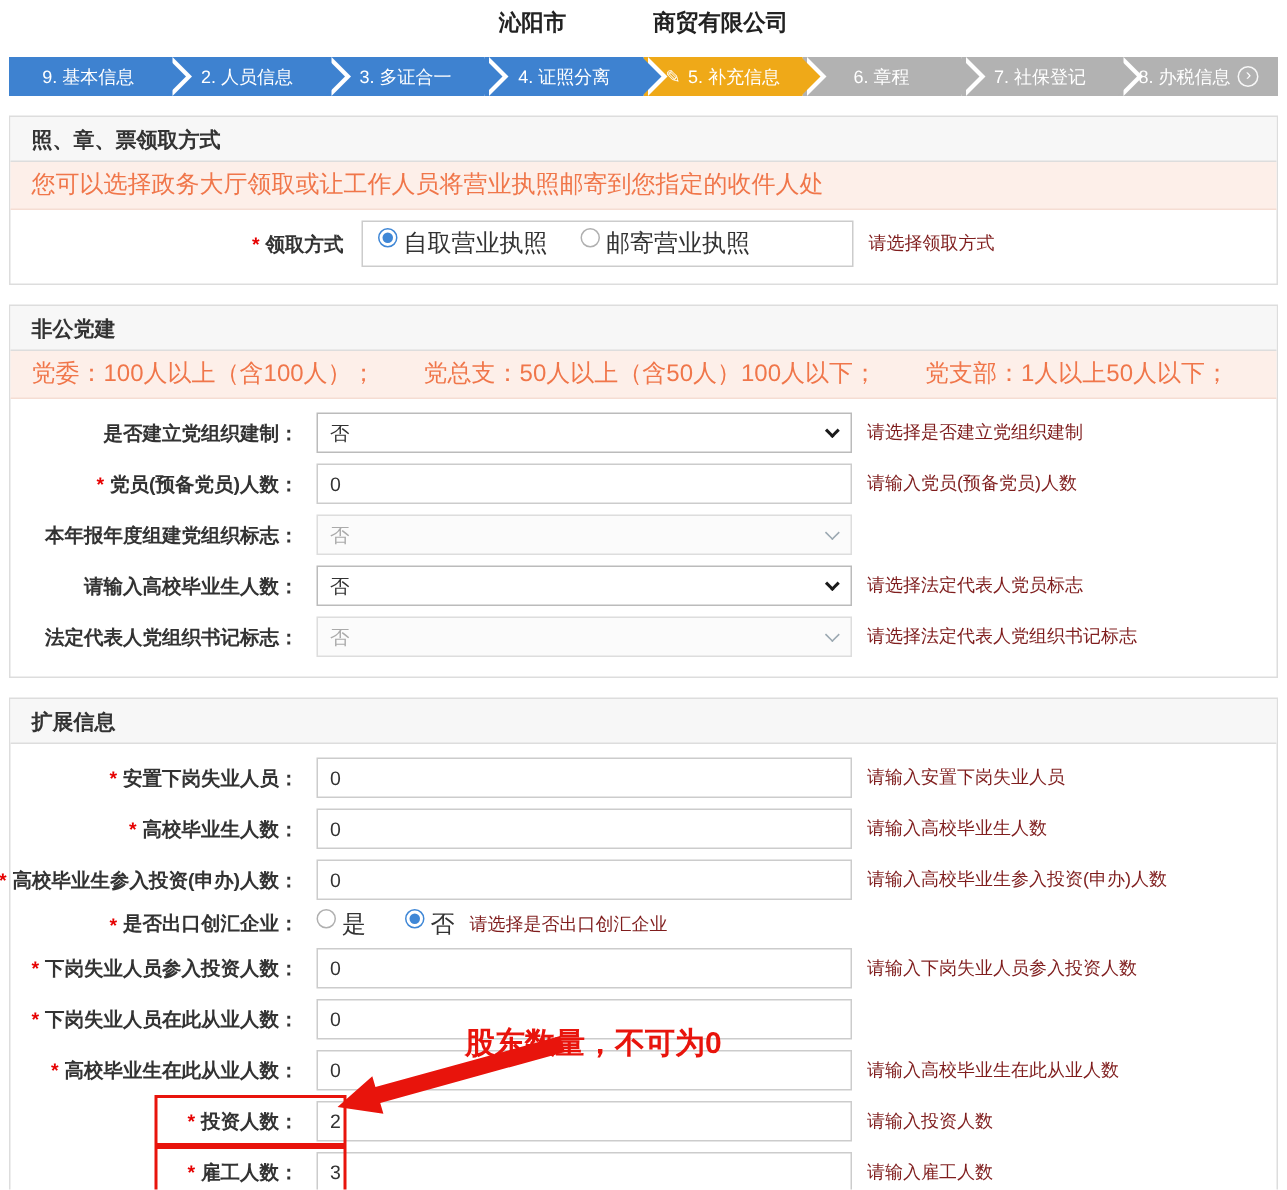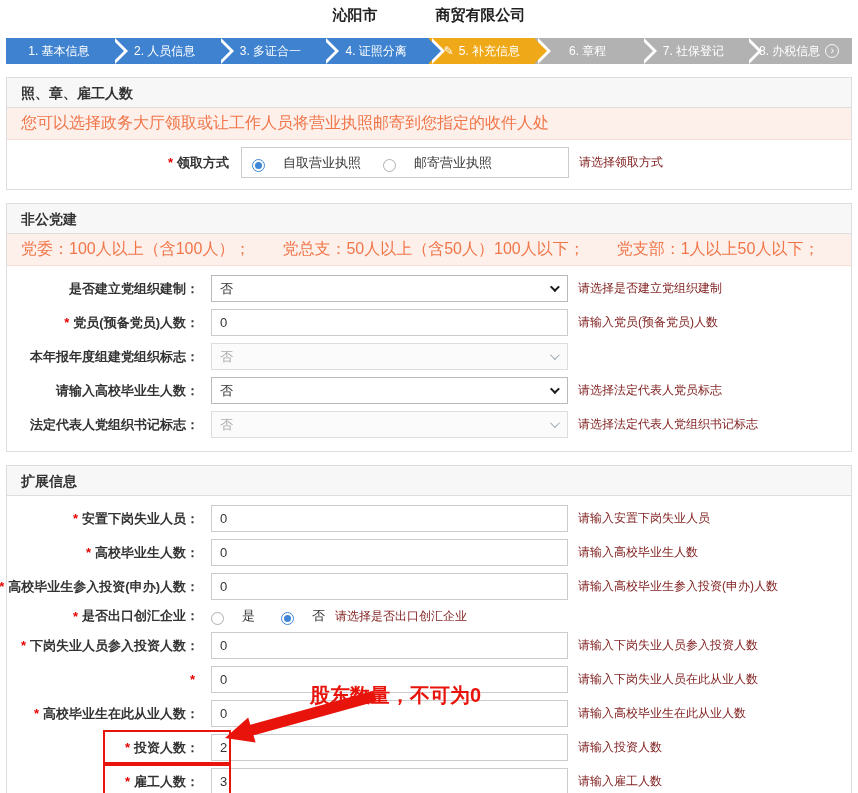--- a/index.html
+++ b/index.html
@@ -65,21 +65,21 @@
     width:357px; height:27px; border:1px solid #bbb; background:#fff; display:flex;
     align-items:center; justify-content:space-between; padding:0 10px 0 8px; font-size:13px; color:#333;
   }
   .sel .chev { width:7px; height:7px; border-right:2px solid #1a1a1a; border-bottom:2px solid #1a1a1a;
                transform:rotate(45deg) translateY(-2px); }
   .sel.disabled { border-color:#ddd; background:#fbfbfb; color:#aaa; }
   .sel.disabled .chev { border-right:1px solid #9aa7b0; border-bottom:1px solid #9aa7b0; }
   .radiobox { width:328px; height:31px; border:1px solid #ccc; display:flex; align-items:center;
               padding-left:10px; gap:22px; }
   .radiogrp { display:flex; align-items:center; gap:26px; }
-  .ropt { display:flex; align-items:flex-end; gap:18px; font-size:13px; color:#333; }
+  .ropt { display:flex; align-items:flex-start; gap:4px; font-size:16px; color:#333; }
   .rc { width:13px; height:13px; border-radius:50%; border:1px solid #b0b0b0; background:#fff;
         display:inline-flex; align-items:center; justify-content:center; }
   .rc.on { border-color:#3f87d6; }
   .rc.on i { width:7px; height:7px; border-radius:50%; background:#3f87d6; display:block; }
   .hint { margin-left:10px; font-size:12px; color:#7f1d1d; white-space:nowrap; }
   
   .red-outline { position:absolute; left:96px; top:-4px; width:128px; height:34px;
                  border:2px solid #e8140c; pointer-events:none; }
   .ann-text { position:absolute; left:303px; top:186px; font-size:20px; font-weight:600;
               color:#e8140c; white-space:nowrap; pointer-events:none; }
@@ -87,21 +87,21 @@
 </style>
 </head>
 <body>
 
 <div class="page-title">
   <span>沁阳市</span><span class="censor"></span><span>商贸有限公司</span>
 </div>
 
 <div class="stepbar" id="stepbar">
     <div class="step done" style="z-index: 30;">
-      <span>1. 基本信息</span>
+      <span>9. 基本信息</span>
     </div>
     <div class="step done" style="z-index: 29;">
       <span>2. 人员信息</span>
     </div>
     <div class="step done" style="z-index: 28;">
       <span>3. 多证合一</span>
     </div>
     <div class="step done" style="z-index: 27;">
       <span>4. 证照分离</span>
     </div>
@@ -116,21 +116,21 @@
       <span>7. 社保登记</span>
     </div>
     <div class="step todo" style="z-index: 23;">
       <span>8. 办税信息</span>
       <span class="circ">›</span>
     </div>
   </div>
 
 <div id="sections">
     <div class="section">
-      <div class="section-h">照、章、雇工人数</div>
+      <div class="section-h">照、章、票领取方式</div>
       <div class="note">您可以选择政务大厅领取或让工作人员将营业执照邮寄到您指定的收件人处</div>
       <div class="rows">
         <div class="row">
           <span class="lbl w1">
             <span class="req">*</span>
             <span>领取方式</span>
           </span>
           <span class="ctrl">
             <span class="radiobox">
               <span class="ropt">
@@ -272,25 +272,25 @@
             <span>下岗失业人员参入投资人数：</span>
           </span>
           <span class="ctrl">
             <input class="tin" type="text" value="0" style="">
           </span>
           <span class="hint">请输入下岗失业人员参入投资人数</span>
         </div>
         <div class="row">
           <span class="lbl">
             <span class="req">*</span>
-          </span>
-          <span class="ctrl">
-            <input class="tin" type="text" value="0" style="">
-          </span>
-          <span class="hint">请输入下岗失业人员在此从业人数</span>
+            <span>下岗失业人员在此从业人数：</span>
+          </span>
+          <span class="ctrl">
+            <input class="tin" type="text" value="0" style="">
+          </span>
         </div>
         <div class="row">
           <span class="lbl">
             <span class="req">*</span>
             <span>高校毕业生在此从业人数：</span>
           </span>
           <span class="ctrl">
             <input class="tin" type="text" value="0" style="">
           </span>
           <span class="hint">请输入高校毕业生在此从业人数</span>

